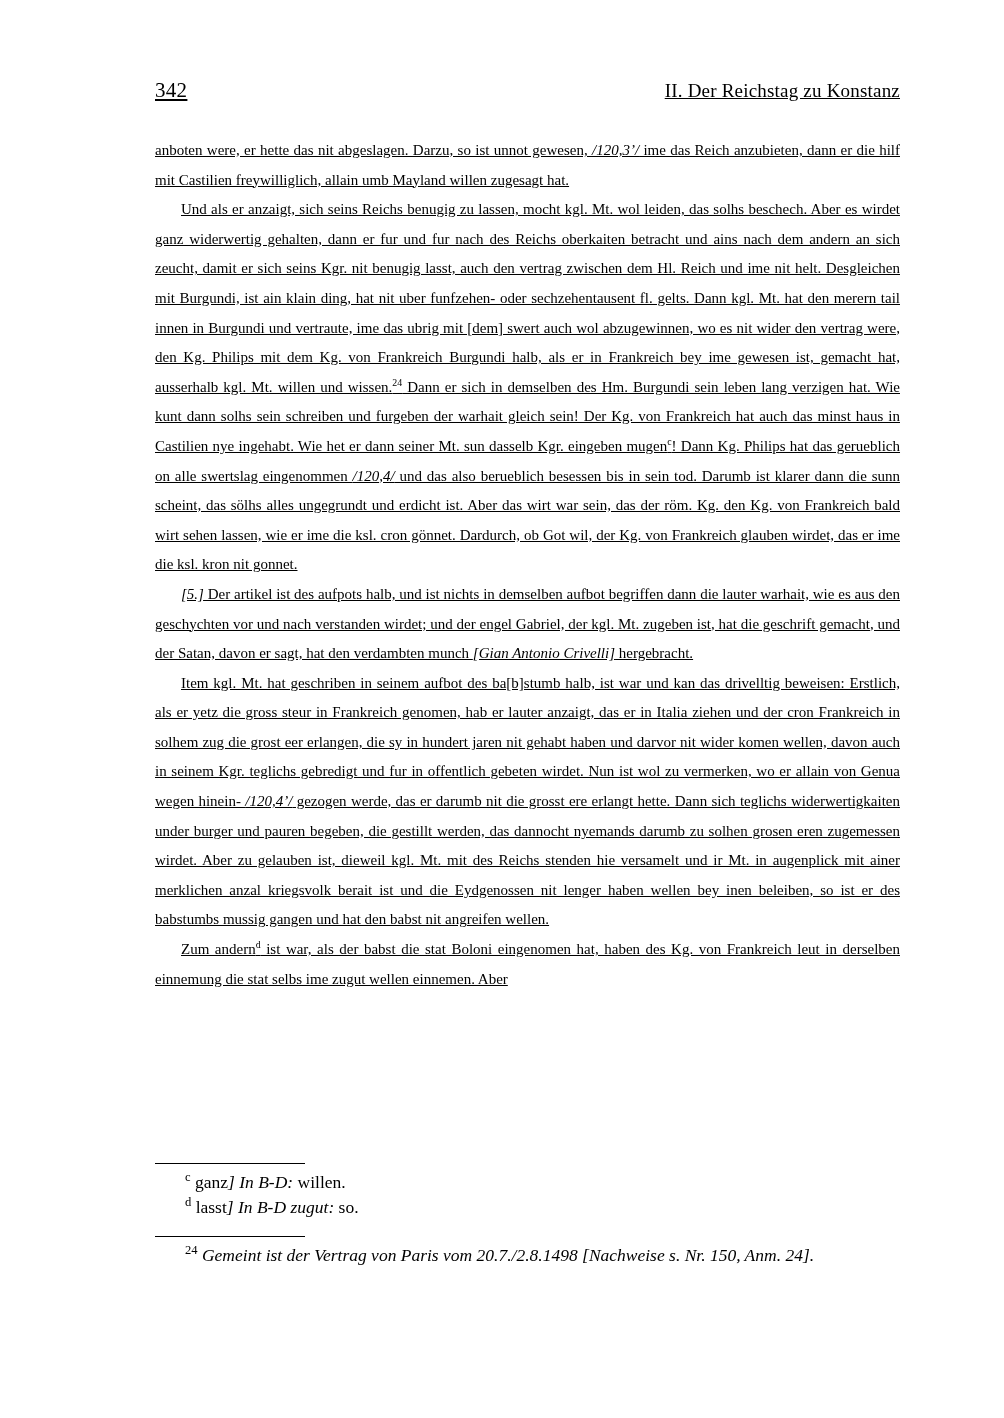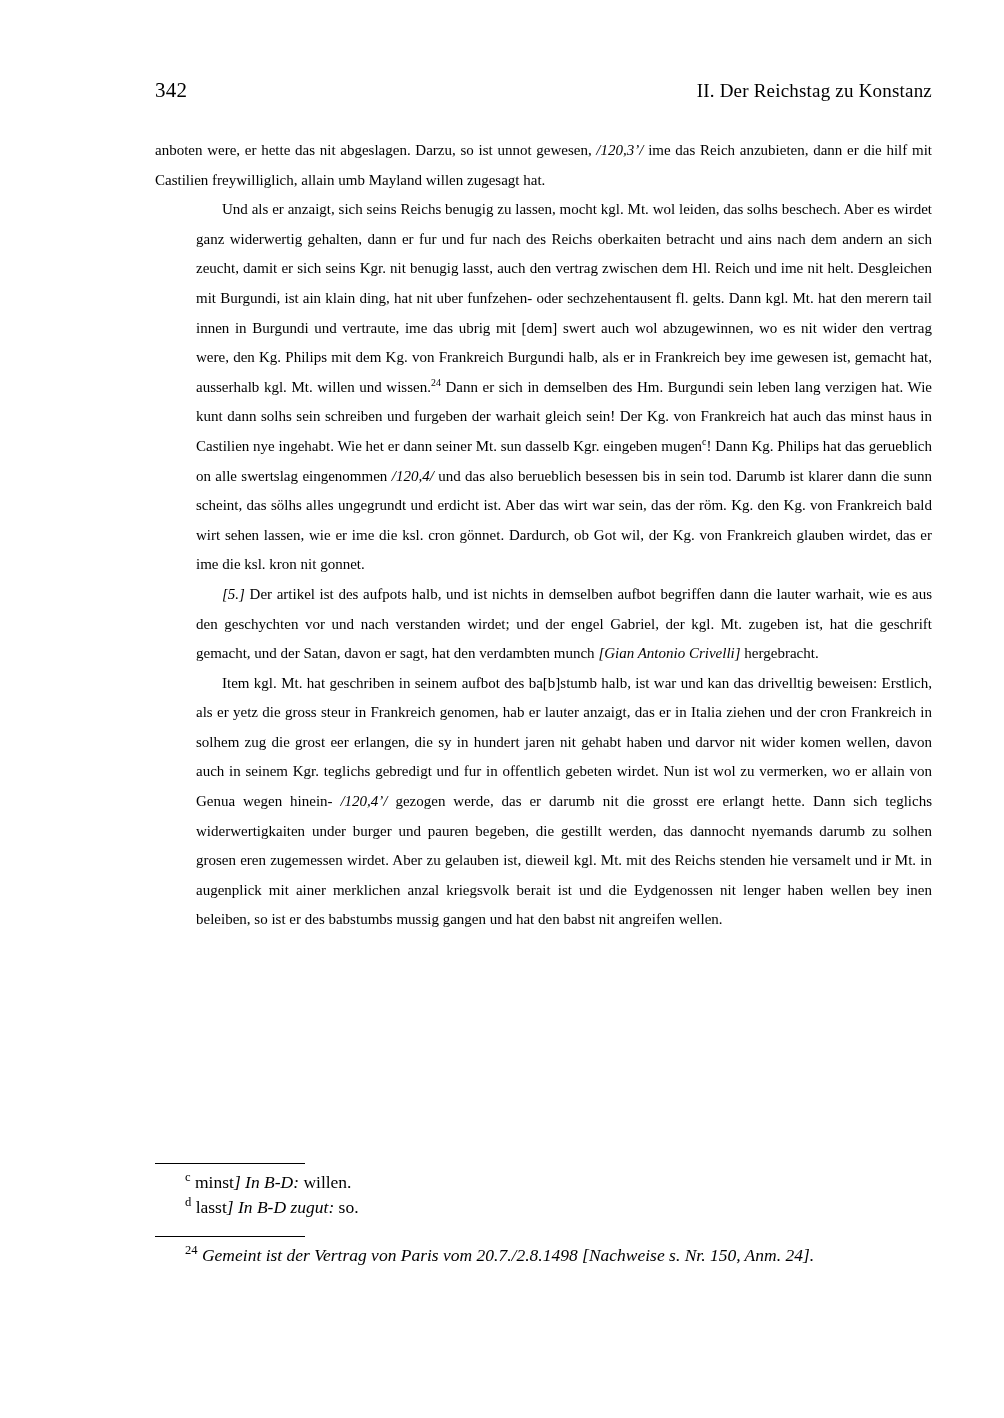--- a/index.html
+++ b/index.html
@@ -11,21 +11,22 @@
     width: 1004px;
     height: 1418px;
     font-family: "Liberation Serif", serif;
     color: #000000;
   }
   .page {
     position: relative;
     width: 1004px;
     height: 1418px;
     box-sizing: border-box;
-    padding: 78px 72px 40px 155px;
+    padding: 78px 104px 40px 155px;
+    text-decoration: underline;
   }
   .header {
     display: flex;
     align-items: baseline;
     font-size: 19px;
     margin-bottom: 34px;
     height: 24px;
   }
   .header .folio {
     width: 100px;
@@ -45,21 +46,20 @@
     text-align: justify;
     text-justify: inter-word;
     hyphens: none;
   }
   .body-text p {
     margin: 0;
     text-indent: 0;
   }
   .body-text p.indent {
     text-indent: 26px;
-    margin-left: 41px;
   }
   .it { font-style: italic; }
   sup {
     font-size: 0.66em;
     vertical-align: super;
     line-height: 0;
   }
   .footnotes {
     position: absolute;
     left: 155px;
@@ -101,26 +101,27 @@
   <div class="header">
     <div class="folio">342</div>
     <div class="running-title">II. Der Reichstag zu Konstanz</div>
   </div>
 
   <div class="body-text" id="body-text">
       <p><span>anboten were, er hette das nit abgeslagen. Darzu, so ist unnot gewesen, </span><span class="it">/120,3’/</span><span> ime das Reich anzubieten, dann er die hilf mit Castilien freywilliglich, allain umb Mayland willen zugesagt hat.</span></p>
       <p class="indent"><span>Und als er anzaigt, sich seins Reichs benugig zu lassen, mocht kgl. Mt. wol leiden, das solhs beschech. Aber es wirdet ganz widerwertig gehalten, dann er fur und fur nach des Reichs oberkaiten betracht und ains nach dem andern an sich zeucht, damit er sich seins Kgr. nit benugig lasst, auch den vertrag zwischen dem Hl. Reich und ime nit helt. Desgleichen mit Burgundi, ist ain klain ding, hat nit uber funfzehen- oder sechzehentausent fl. gelts. Dann kgl. Mt. hat den merern tail innen in Burgundi und vertraute, ime das ubrig mit [dem] swert auch wol abzugewinnen, wo es nit wider den vertrag were, den Kg. Philips mit dem Kg. von Frankreich Burgundi halb, als er in Frankreich bey ime gewesen ist, gemacht hat, ausserhalb kgl. Mt. willen und wissen.</span><sup>24</sup><span> Dann er sich in demselben des Hm. Burgundi sein leben lang verzigen hat. Wie kunt dann solhs sein schreiben und furgeben der warhait gleich sein! Der Kg. von Frankreich hat auch das minst haus in Castilien nye ingehabt. Wie het er dann seiner Mt. sun dasselb Kgr. eingeben mugen</span><sup>c</sup><span>! Dann Kg. Philips hat das gerueblich on alle swertslag eingenommen </span><span class="it">/120,4/</span><span> und das also berueblich besessen bis in sein tod. Darumb ist klarer dann die sunn scheint, das sölhs alles ungegrundt und erdicht ist. Aber das wirt war sein, das der röm. Kg. den Kg. von Frankreich bald wirt sehen lassen, wie er ime die ksl. cron gönnet. Dardurch, ob Got wil, der Kg. von Frankreich glauben wirdet, das er ime die ksl. kron nit gonnet.</span></p>
       <p class="indent"><span class="it">[5.]</span><span> Der artikel ist des aufpots halb, und ist nichts in demselben aufbot begriffen dann die lauter warhait, wie es aus den geschychten vor und nach verstanden wirdet; und der engel Gabriel, der kgl. Mt. zugeben ist, hat die geschrift gemacht, und der Satan, davon er sagt, hat den verdambten munch </span><span class="it">[Gian Antonio Crivelli]</span><span> hergebracht.</span></p>
       <p class="indent"><span>Item kgl. Mt. hat geschriben in seinem aufbot des ba[b]stumb halb, ist war und kan das drivelltig beweisen: Erstlich, als er yetz die gross steur in Frankreich genomen, hab er lauter anzaigt, das er in Italia ziehen und der cron Frankreich in solhem zug die grost eer erlangen, die sy in hundert jaren nit gehabt haben und darvor nit wider komen wellen, davon auch in seinem Kgr. teglichs gebredigt und fur in offentlich gebeten wirdet. Nun ist wol zu vermerken, wo er allain von Genua wegen hinein- </span><span class="it">/120,4’/</span><span> gezogen werde, das er darumb nit die grosst ere erlangt hette. Dann sich teglichs widerwertigkaiten under burger und pauren begeben, die gestillt werden, das dannocht nyemands darumb zu solhen grosen eren zugemessen wirdet. Aber zu gelauben ist, dieweil kgl. Mt. mit des Reichs stenden hie versamelt und ir Mt. in augenplick mit ainer merklichen anzal kriegsvolk berait ist und die Eydgenossen nit lenger haben wellen bey inen beleiben, so ist er des babstumbs mussig gangen und hat den babst nit angreifen wellen.</span></p>
+      <p class="indent"><span>Zum andern</span><sup>d</sup><span> ist war, als der babst die stat Boloni eingenomen hat, haben des Kg. von Frankreich leut in derselben einnemung die stat selbs ime zugut wellen einnemen. Aber</span></p>
     </div>
 
   <div class="footnotes">
     <hr class="fn-rule">
     <div class="fn-block-a" id="fn-variants">
-        <div class="fn-item"><span class="fn-mark">c</span><span> minst</span><span class="it">] In B-D:</span><span> willen.</span></div>
+        <div class="fn-item"><span class="fn-mark">c</span><span> ganz</span><span class="it">] In B-D:</span><span> willen.</span></div>
         <div class="fn-item"><span class="fn-mark">d</span><span> lasst</span><span class="it">] In B-D zugut:</span><span> so.</span></div>
       </div>
     <div class="fn-apparatus">
       <hr class="fn-rule">
       <div class="fn-block-b" id="fn-notes">
           <div class="fn-item"><span class="fn-mark">24</span><span> </span><span class="it">Gemeint ist der Vertrag von Paris vom 20.7./2.8.1498 [Nachweise s. Nr. 150, Anm. 24].</span></div>
         </div>
     </div>
   </div>
 

